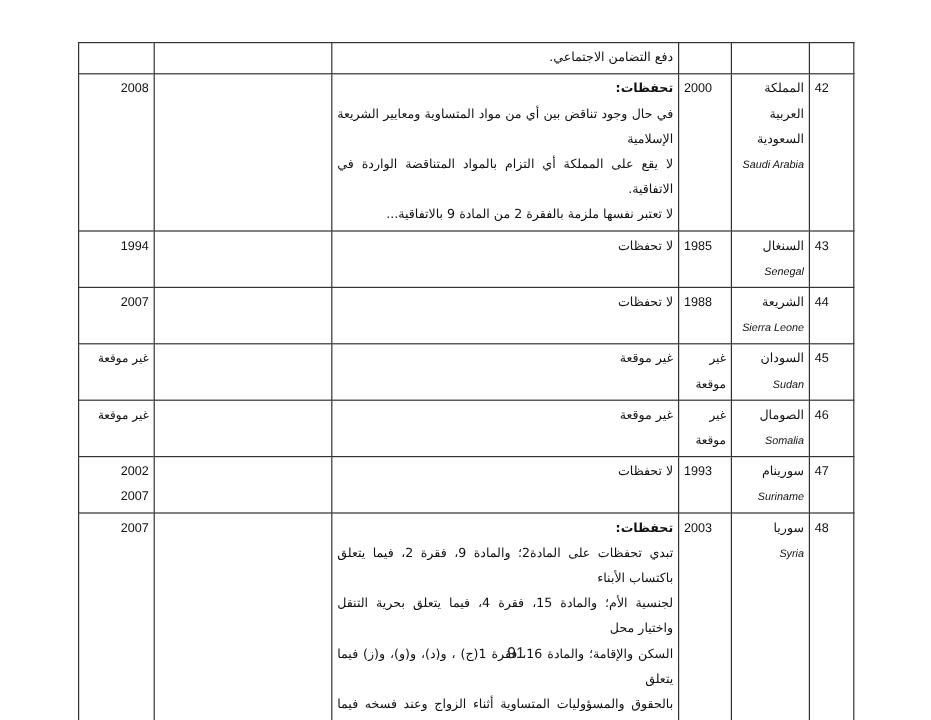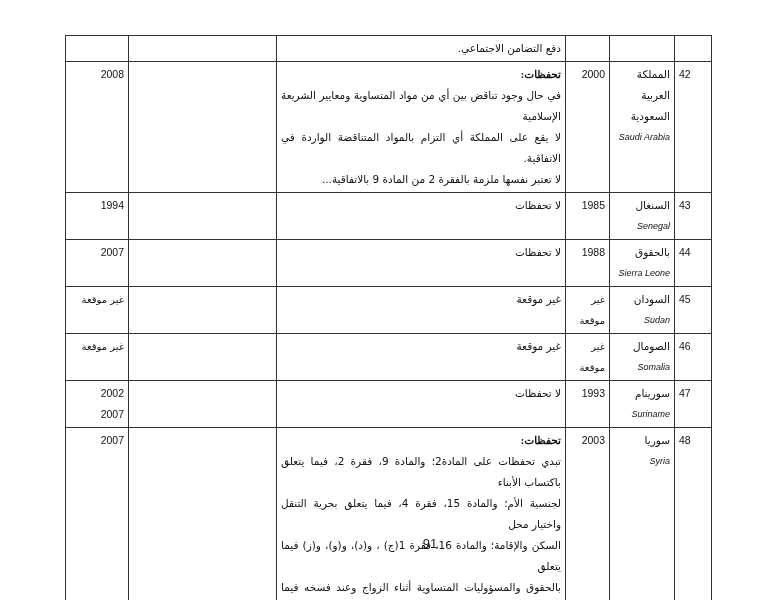--- a/index.html
+++ b/index.html
@@ -10,28 +10,28 @@
       position: absolute; left: 65px; top: 35px; width: 646px;
       border-collapse: collapse; table-layout: fixed;
       direction: rtl;
     }
     table.doc td {
       border: 1px solid #333; vertical-align: top; padding: 2px 4px;
       font-size: 10.5px; line-height: 21px;
     }
     .c-num { width: 28px; text-align: left; font-family: "Liberation Sans", sans-serif; font-size: 11px; margin-top: 24px; }
     .c-country { width: 56px; text-align: right; }
-    .c-year { width: 35px; text-align: right; font-family: "Liberation Sans", sans-serif; font-size: 11px; }
+    .c-year { width: 35px; text-align: left; font-family: "Liberation Sans", sans-serif; font-size: 11px; }
     .c-res { width: 278px; text-align: right; }
     .c-blank { width: 138px; }
     .c-last { width: 53px; text-align: right; font-family: "Liberation Sans", sans-serif; font-size: 11px; }
     .en { display: block; font-family: "Liberation Sans", sans-serif; font-size: 9px; direction: ltr; text-align: right; font-style: italic; }
     .ar { display: block; }
     .res-line { display: block; text-align: justify; text-align-last: right; }
-    .bold { font-weight: bold; font-family: Liberation Serif, serif; }
+    .bold { font-weight: bold; }
     .ar-small { font-size: 10.5px; }
     .page-num {
       position: absolute; left: 0; width: 776px; top: 536px; text-align: center;
       font-family: "Liberation Sans", sans-serif; font-size: 13px; color: #222; margin-left: 42px;
     }
   </style>
 </head>
 <body>
 
 <div class="page">
@@ -84,21 +84,21 @@
         <td class="c-res">
           <span class="res-line">لا تحفظات</span>
         </td>
         <td class="c-blank"></td>
         <td class="c-last">1994</td>
       </tr>
 
       <tr style="height:37px">
         <td class="c-num">44</td>
         <td class="c-country">
-          <span class="ar">بالحقوق</span>
+          <span class="ar">الشريعة</span>
           <span class="en">Sierra Leone</span>
         </td>
         <td class="c-year">1988</td>
         <td class="c-res">
           <span class="res-line">لا تحفظات</span>
         </td>
         <td class="c-blank"></td>
         <td class="c-last">2007</td>
       </tr>
 

